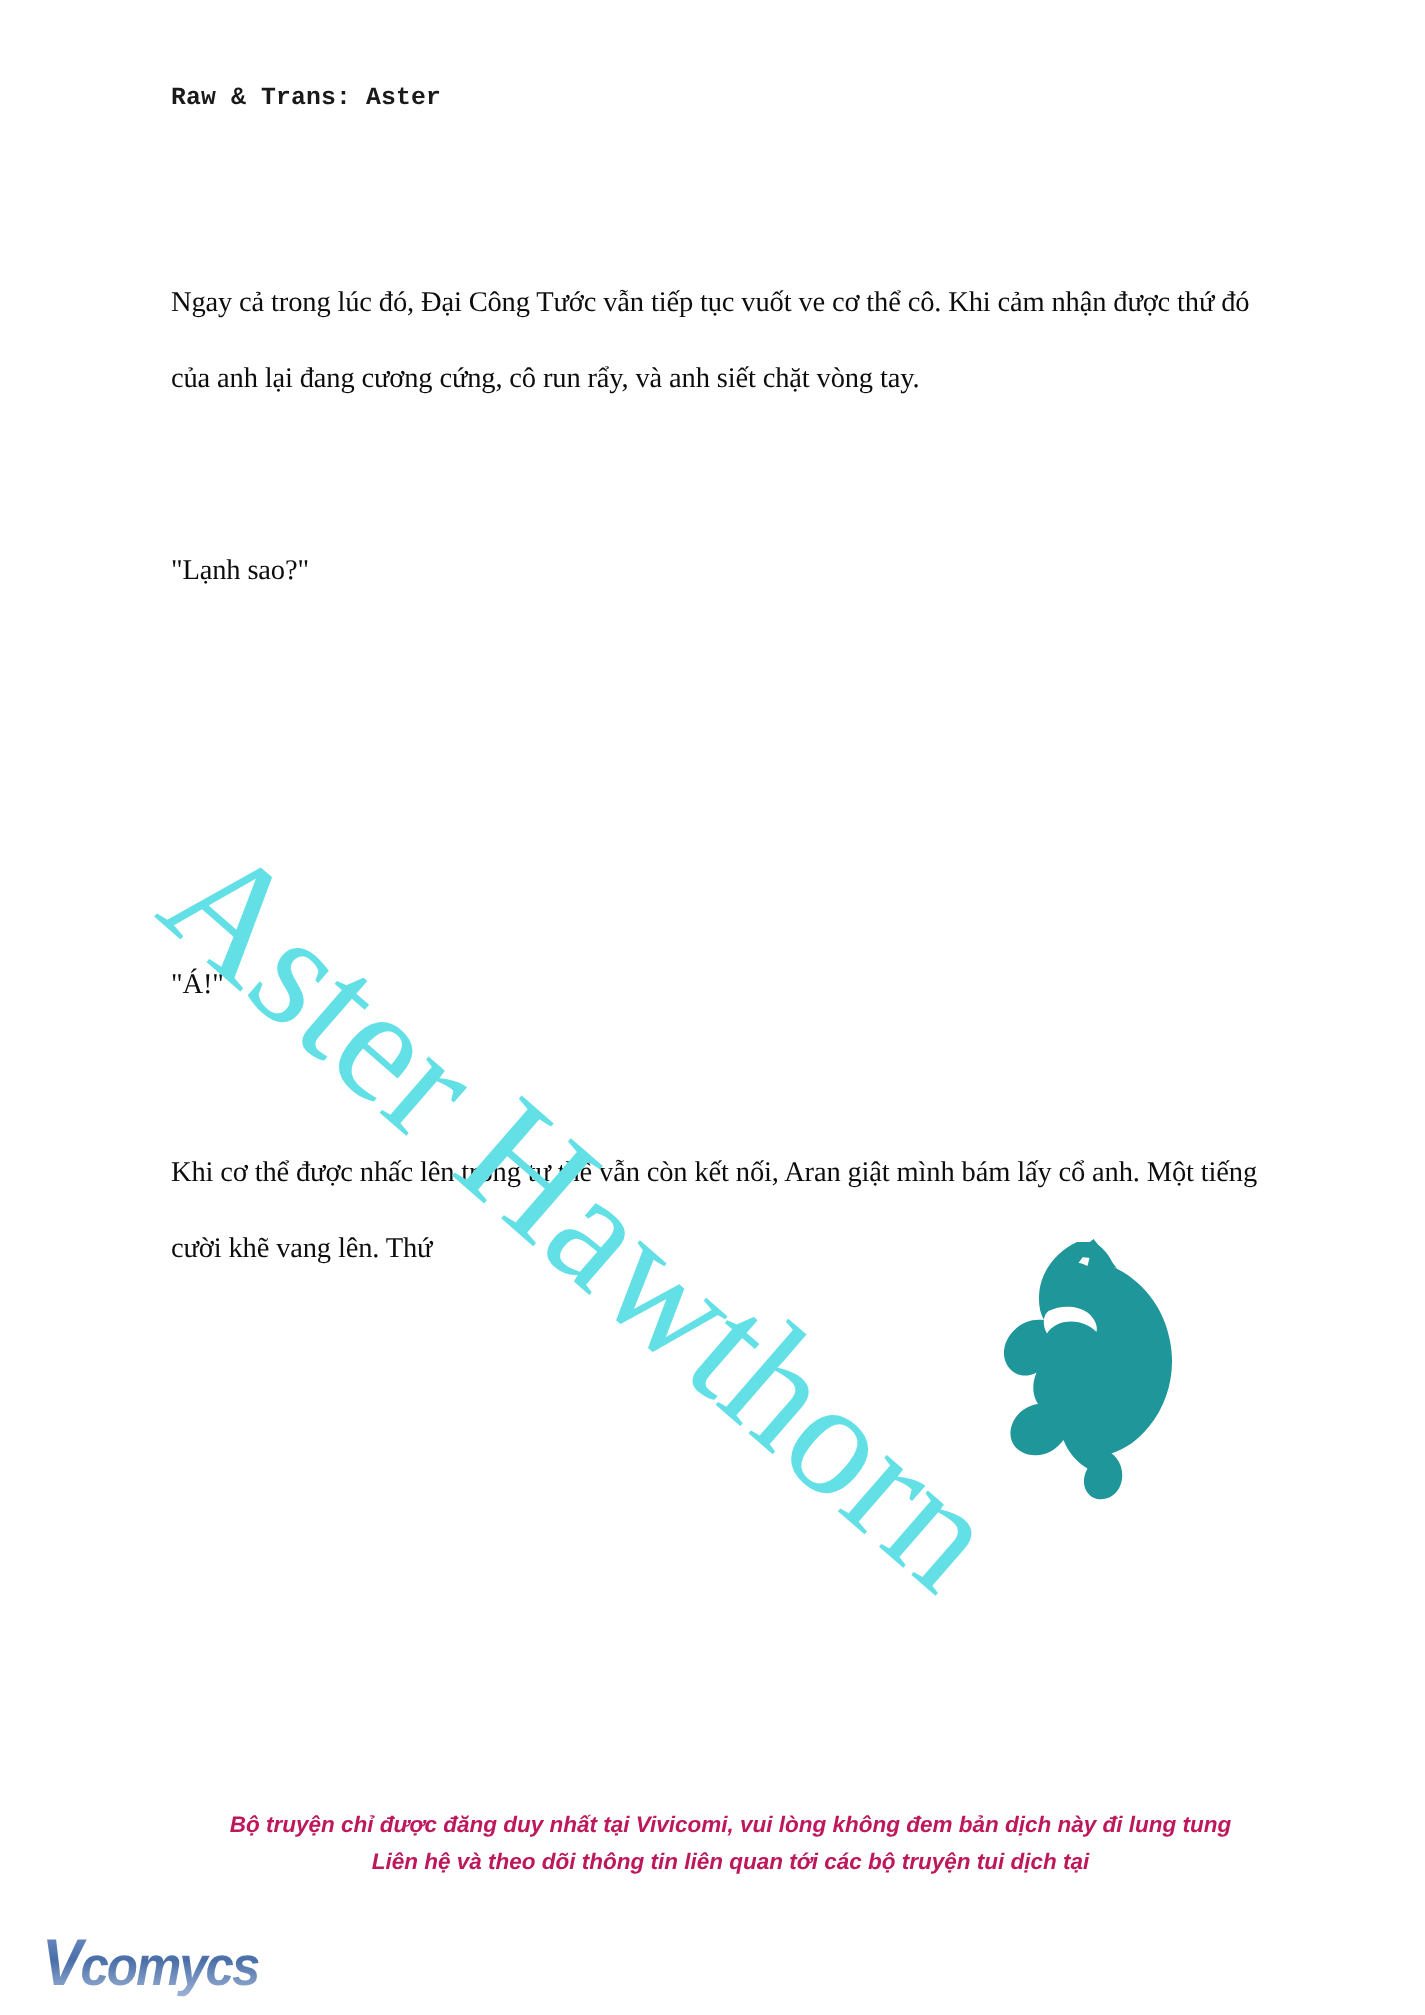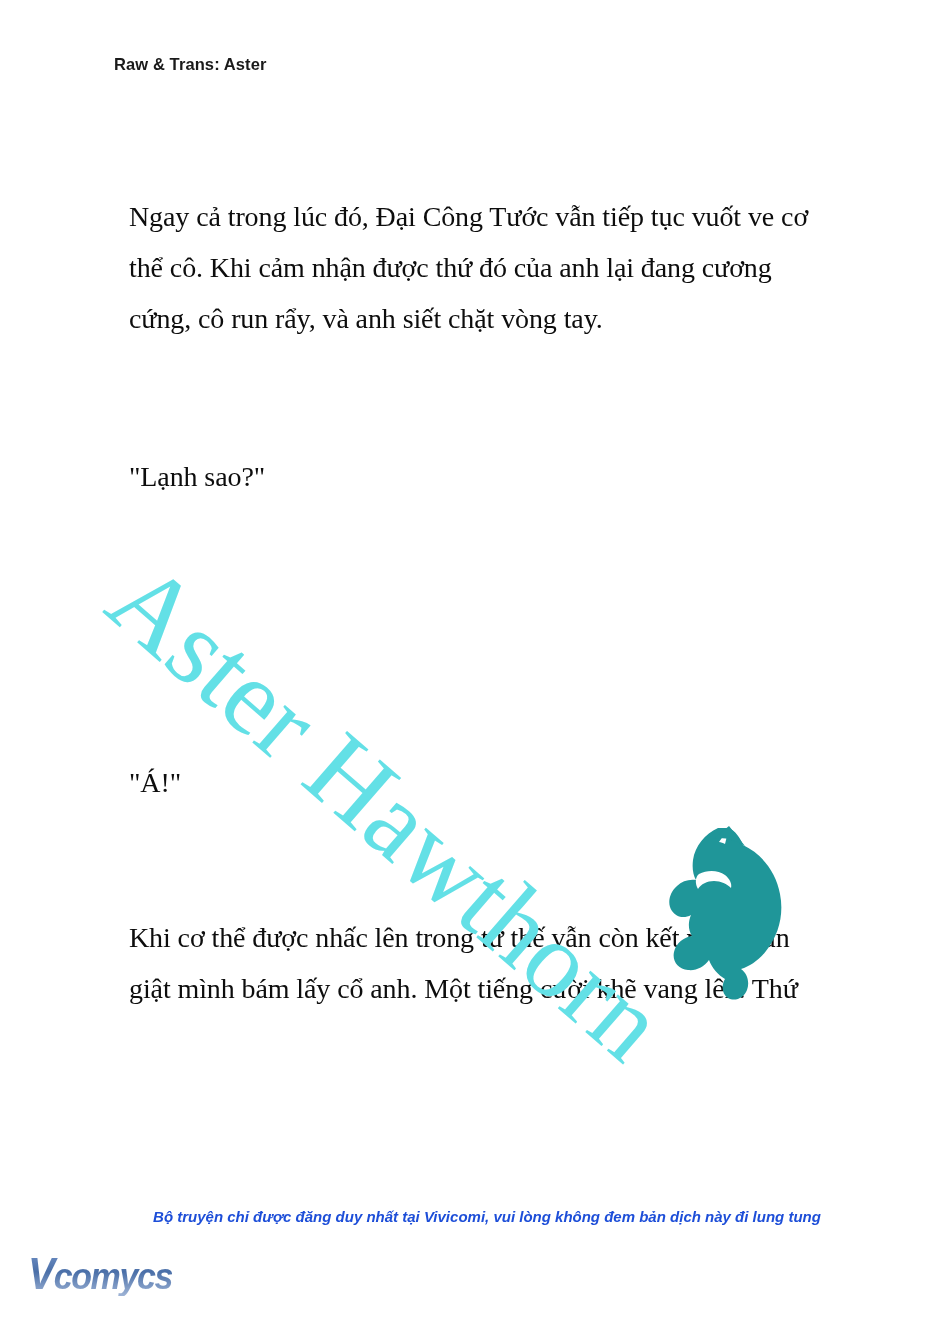--- a/index.html
+++ b/index.html
@@ -20,21 +20,21 @@
     inset: 0;
     background: #ffffff;
     overflow: hidden;
   }
 
   
   .header {
     position: absolute;
     left: 114px;
     top: 55px;
-    font-family: Liberation Sans, sans-serif;
+    font-family: Liberation Mono, monospace;
     font-size: 16.5px;
     font-weight: 700;
     color: #1a1a1a;
     letter-spacing: 0.1px;
     white-space: nowrap;
   }
 
   
   .watermark {
     position: absolute;
@@ -74,55 +74,55 @@
   
   .content {
     position: absolute;
     left: 114px;
     top: 176px;
     width: 730px;
     z-index: 1;
   }
   .para {
     font-family: "Liberation Serif", "DejaVu Serif", serif;
-    font-size: 28px;
+    font-size: 19px;
     line-height: 51px;
     color: #0d0d0d;
     text-align: left;
-    margin: 15px;
+    margin: 0;
     letter-spacing: -0.1px;
   }
   .gap-lg { height: 77px; }
   .gap-md { height: 74px; }
 
   
   .footer {
     position: absolute;
     left: 0;
     right: 0;
     top: 1204px;
     text-align: center;
     z-index: 4;
   }
   .footer-line {
     font-family: "Liberation Sans", "DejaVu Sans", sans-serif;
     font-size: 15px;
     font-weight: 700;
     font-style: italic;
-    color: #1d4ed8;
+    color: #be185d;
     line-height: 25px;
     white-space: nowrap;
     padding-left: 24px;
   }
 
   
   .logo {
     position: absolute;
     left: 28px;
-    top: 1252px;
+    top: 1287px;
     z-index: 4;
     text-align: right;
   }
   .logo-text {
     font-family: "Liberation Sans", "DejaVu Sans", sans-serif;
     font-style: italic;
     font-weight: 700;
     font-size: 37px;
     letter-spacing: -1.5px;
     line-height: 1;
@@ -200,19 +200,20 @@
     <div class="gap-lg"></div>
     <div class="gap-md"></div>
     <div class="gap-md"></div>
     <p class="para">"Á!"</p>
     <div class="gap-md"></div>
     <p class="para">Khi cơ thể được nhấc lên trong tư thế vẫn còn kết nối, Aran giật mình bám lấy cổ anh. Một tiếng cười khẽ vang lên. Thứ</p>
   </div>
 
   <div class="footer">
     <div class="footer-line">Bộ truyện chỉ được đăng duy nhất tại Vivicomi, vui lòng không đem bản dịch này đi lung tung</div>
+    <div class="footer-line">Liên hệ và theo dõi thông tin liên quan tới các bộ truyện tui dịch tại</div>
   </div>
 
   <div class="logo">
     <div class="logo-text"><span class="cap">V</span><span>comycs</span></div>
   </div>
 
 </div>
 
 </body></html>

